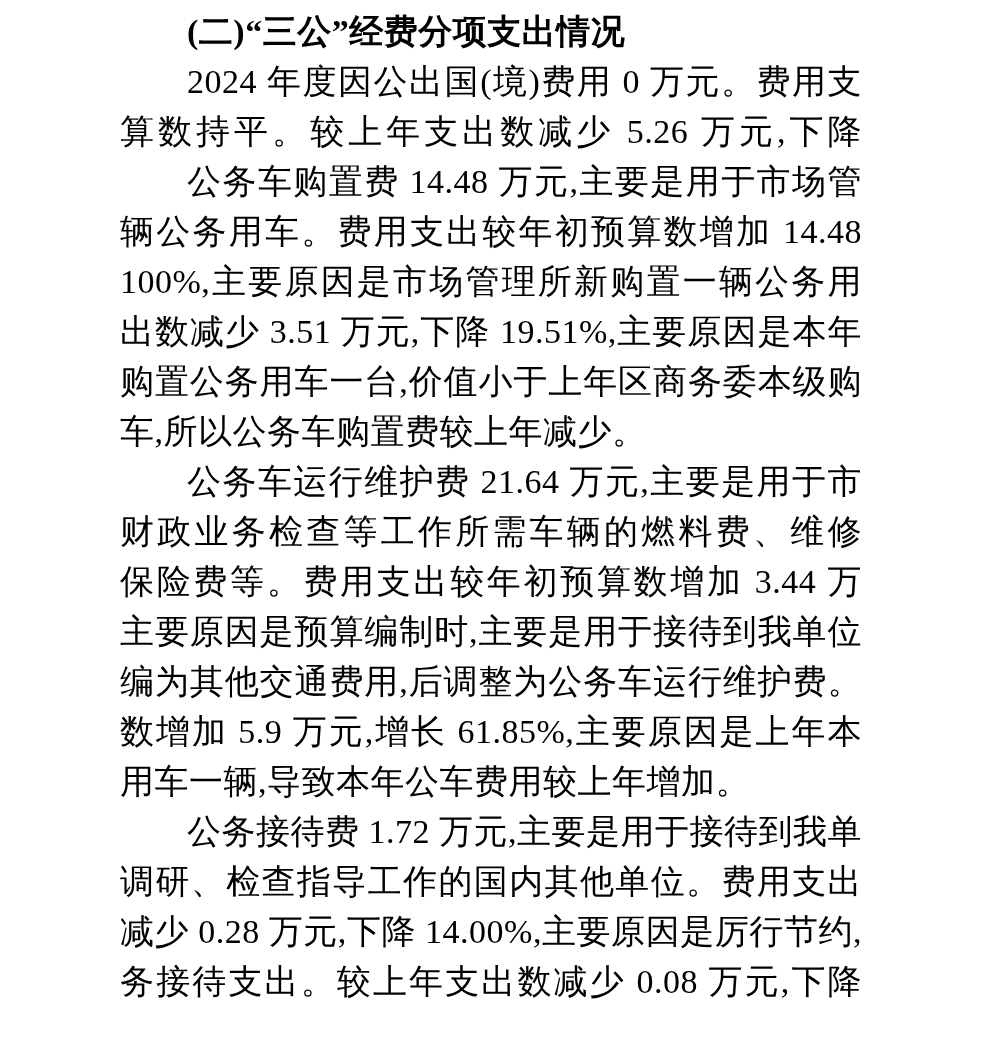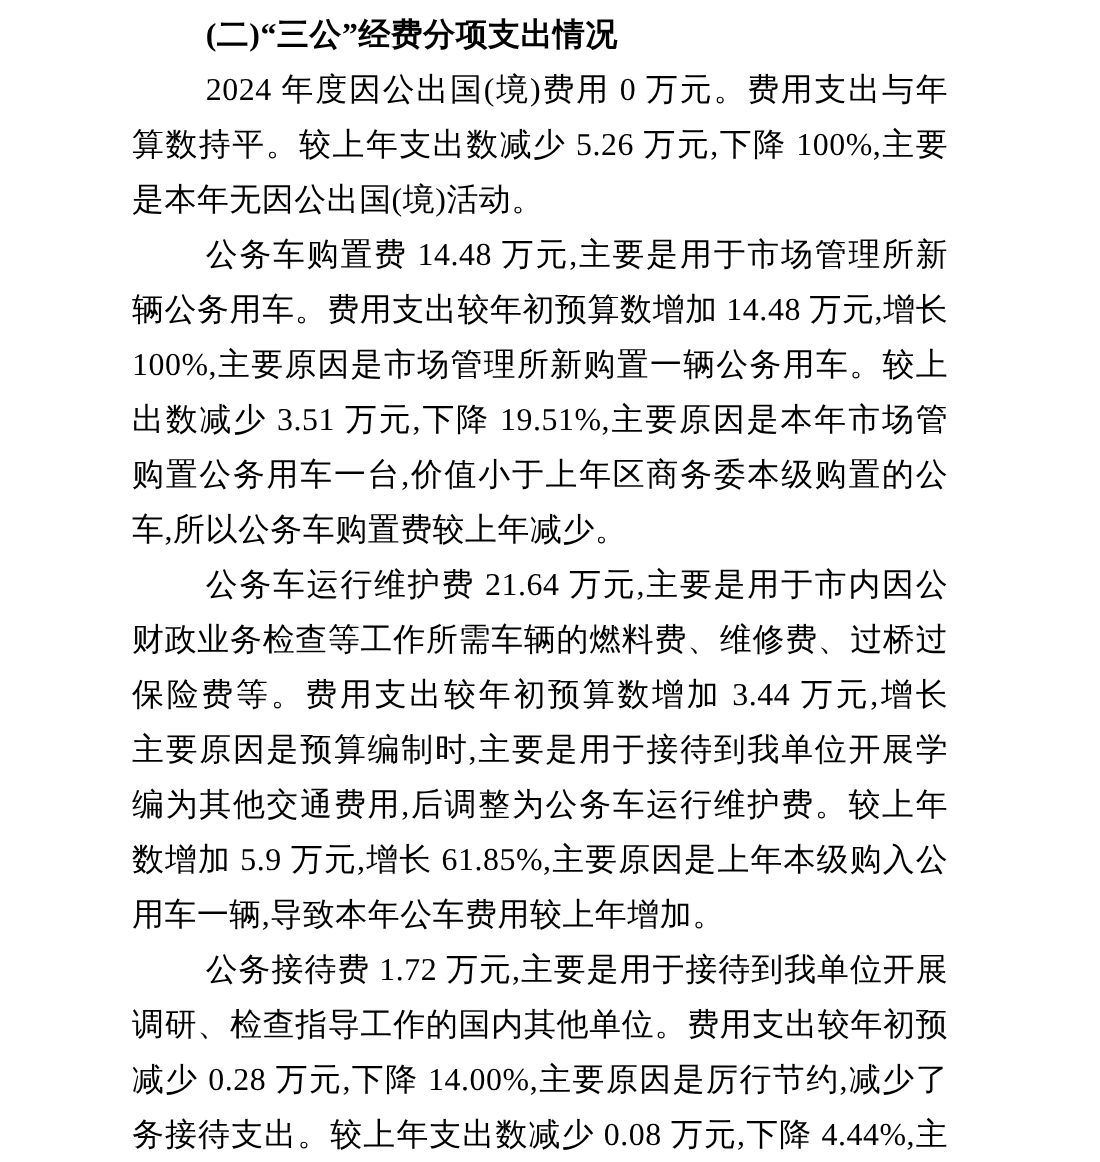--- a/index.html
+++ b/index.html
@@ -10,21 +10,21 @@
   }
   .page {
     position: relative;
     box-sizing: border-box;
     width: 1000px;
     height: 1056px;
     background: #ffffff;
     color: #000000;
     padding: 7px 138px 0 120px;
     font-family: "Liberation Serif", "DejaVu Serif", serif;
-    font-size: 29px;
+    font-size: 34px;
     letter-spacing: 0.5px;
   }
   .line {
     height: 50px;
     line-height: 50px;
     overflow: hidden;
   }
   
   .line.j {
     text-align: justify;
@@ -45,21 +45,20 @@
 </style>
 </head>
 <body>
 
 <div class="page">
 
   <div class="line heading indent">(二)“三公”经费分项支出情况</div>
 
   <div class="line j indent">2024 年度因公出国(境)费用 0 万元。费用支出与年初预</div>
   <div class="line j">算数持平。较上年支出数减少 5.26 万元,下降 100%,主要原因</div>
-  <div class="line e">是本年无因公出国(境)活动。</div>
 
   <div class="line j indent">公务车购置费 14.48 万元,主要是用于市场管理所新购置一</div>
   <div class="line j">辆公务用车。费用支出较年初预算数增加 14.48 万元,增长</div>
   <div class="line j">100%,主要原因是市场管理所新购置一辆公务用车。较上年支</div>
   <div class="line j">出数减少 3.51 万元,下降 19.51%,主要原因是本年市场管理所</div>
   <div class="line j">购置公务用车一台,价值小于上年区商务委本级购置的公务用</div>
   <div class="line e">车,所以公务车购置费较上年减少。</div>
 
   <div class="line j indent">公务车运行维护费 21.64 万元,主要是用于市内因公出行、</div>
   <div class="line j">财政业务检查等工作所需车辆的燃料费、维修费、过桥过路费、</div>

